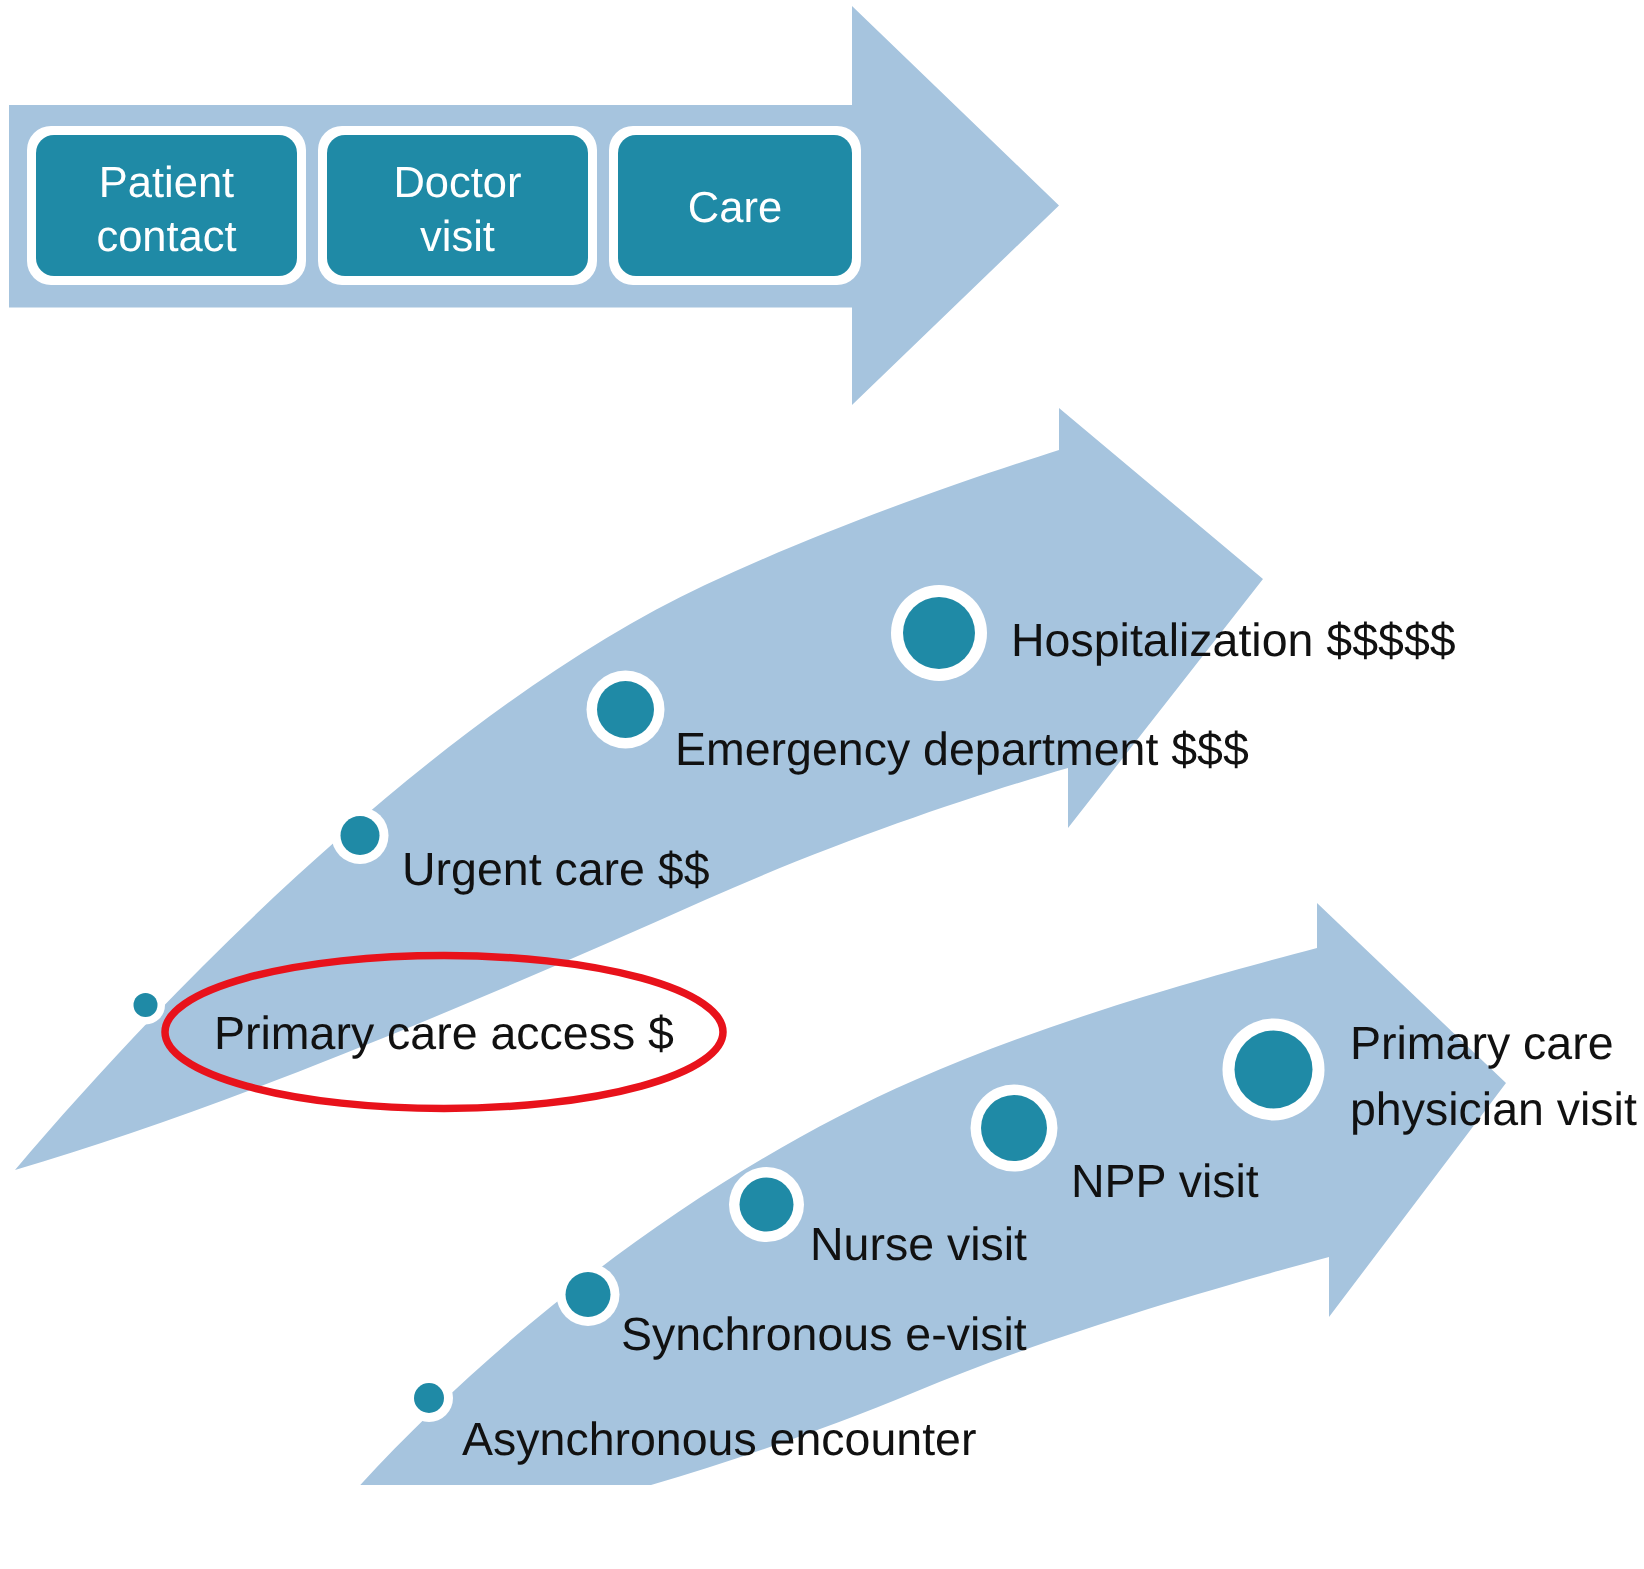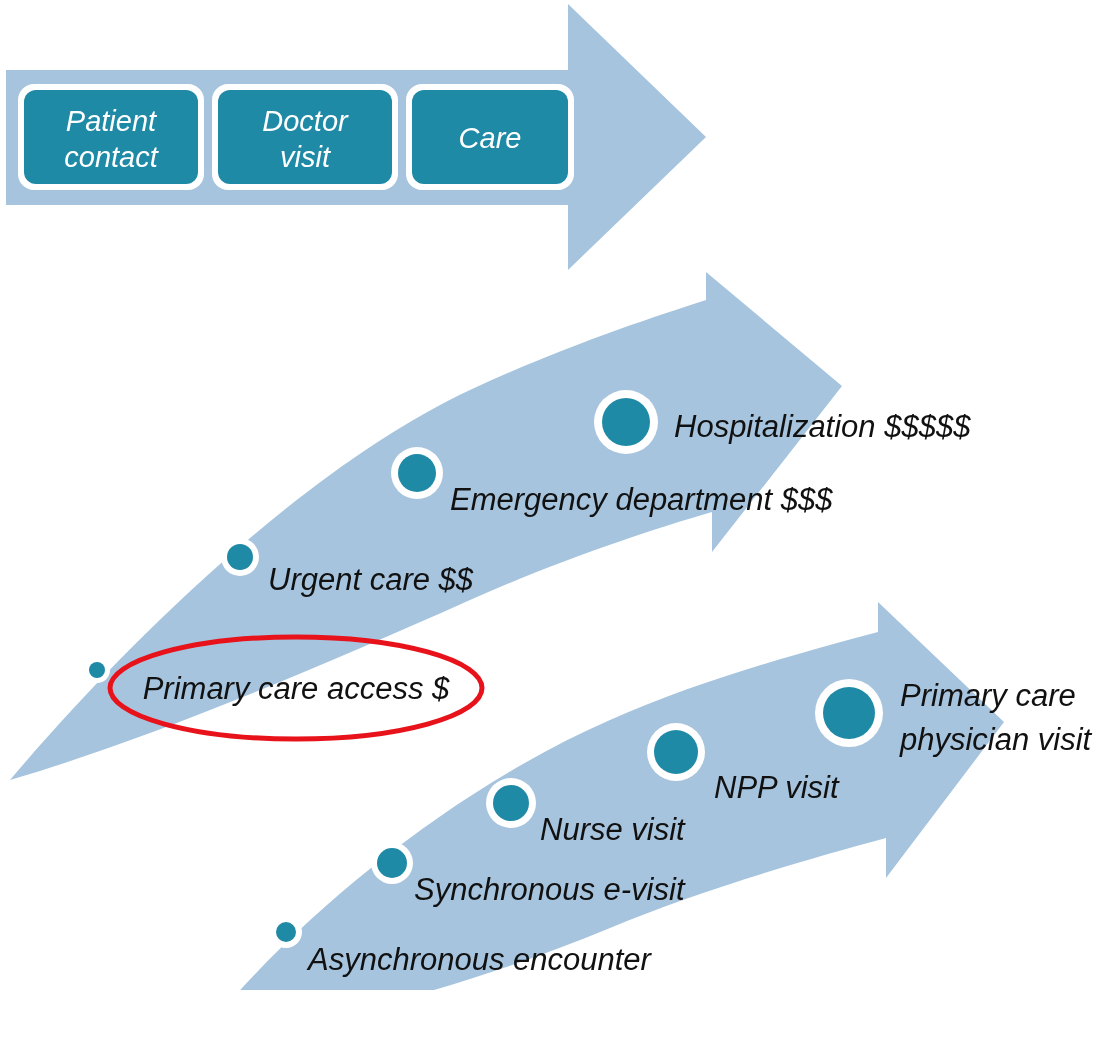--- a/index.html
+++ b/index.html
@@ -9,21 +9,20 @@
   }
   body {
     font-family: "Liberation Sans", sans-serif;
   }
   #canvas {
     position: relative;
     width: 1096px;
     height: 990px;
     background: #ffffff;
     overflow: hidden;
-    font-style: italic;
   }
   #diagram-svg {
     position: absolute;
     left: 0;
     top: 0;
     width: 1096px;
     height: 1046px;
   }
   .arrow-body { fill: #a6c4de; }
   .step-box-outline { fill: #ffffff; }

